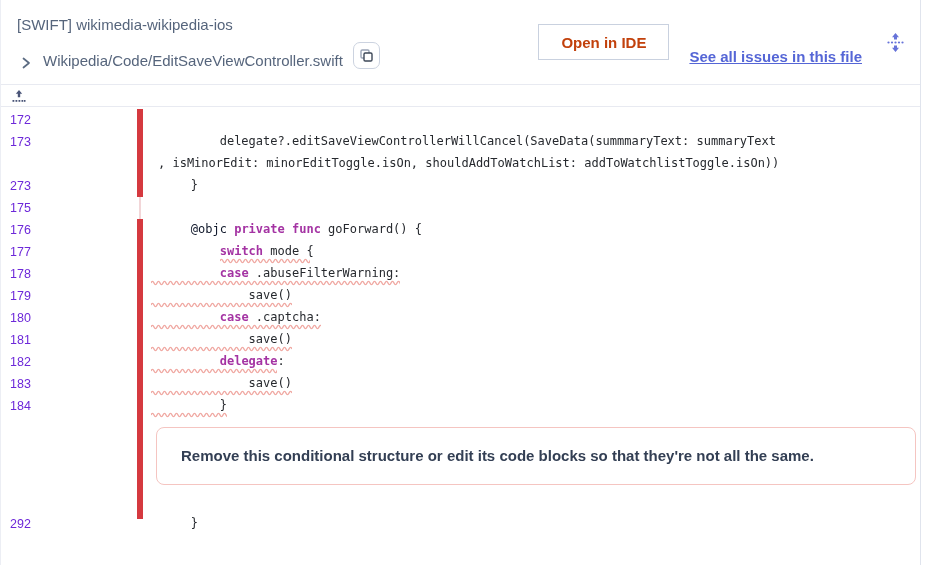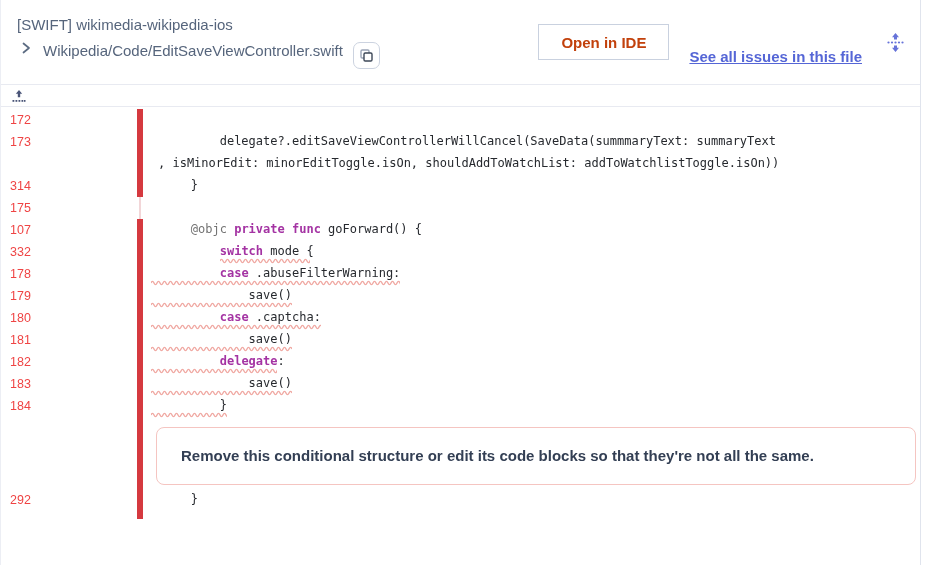--- a/index.html
+++ b/index.html
@@ -5,21 +5,21 @@
   * { box-sizing: border-box; margin: 0; padding: 0; }
   html, body { background: #fff; width: 930px; height: 565px; overflow: hidden;
     font-family: "Liberation Sans", sans-serif; }
   .panel { position: relative; width: 921px; height: 565px; background: #fff;
     border-left: 1px solid #eceef4; border-right: 1px solid #e0e4ed; }
   
   .header { height: 85px; display: flex; align-items: center; justify-content: space-between;
     border-bottom: 1px solid #e8eaf1; padding: 0 14px 0 16px; }
   .header-left { display: flex; flex-direction: column; gap: 9px; }
   .project-title { font-size: 15px; color: #56657c; }
-  .path-row { display: flex; align-items: flex-start; gap: 8px; }
+  .path-row { display: flex; align-items: flex-end; gap: 8px; }
   .chev { display: inline-flex; margin: 0 4px 0 4px; }
   .file-path { font-size: 15px; color: #56657c; }
   .copy-btn { width: 27px; height: 27px; border: 1px solid #ccd3e0; border-radius: 7px;
     background: #fff; display: inline-flex; align-items: center; justify-content: center;
     cursor: pointer; margin-left: 2px; }
   .header-right { display: flex; align-items: center; gap: 20px; }
   .ide-btn { height: 36px; padding: 0 22px; background: #fff; border: 1px solid #c9d1df;
     border-radius: 0; font-size: 15px; font-weight: 700; color: #c2410c; cursor: pointer;
     font-family: "Liberation Sans", sans-serif; }
   .issues-link { font-size: 15px; font-weight: 700; color: #5566d6; text-decoration: underline;
@@ -27,32 +27,32 @@
   .expand-all { display: inline-flex; align-items: center; justify-content: center;
     width: 22px; height: 22px; cursor: pointer; margin-left: 2px; }
   
   .expand-row { height: 22px; border-bottom: 1px solid #e8eaf1; display: flex;
     align-items: center; padding-left: 11px; }
   .expand-above { display: inline-flex; cursor: pointer; background: none; border: none; }
   
   .code-area { position: relative; padding-top: 2px; }
   .code-row { position: relative; height: 22px; }
   .ln { position: absolute; left: 9px; top: 0; width: 40px; line-height: 22px;
-    font-size: 12.5px; color: #ef4444; cursor: pointer; }
+    font-size: 12.5px; color: #6d28d9; cursor: pointer; }
   .code-text { position: absolute; left: 0; top: 0; right: 18px; padding-left: 132px;
     white-space: pre; font-family: "DejaVu Sans Mono", monospace; font-size: 12px;
     line-height: 21px; color: #26292e; }
   .code-text .kw { color: #a433a3; font-weight: bold; }
-  .code-text .attr { color: #737373; }
+  .code-text .attr { color: #0f172a; }
   .wrap-line .code-text { padding-left: 157px; }
   .squiggle { position: absolute; bottom: -1px; height: 7px; pointer-events: none; }
   .issue-bar { position: absolute; left: 136px; width: 6px; background: #d5393f; }
   .issue-connector { position: absolute; left: 138px; width: 2px; background: #f2d6d8; }
   
-  .issue-box { margin: 10px 0 4px 155px; width: 760px; background: #fff;
+  .issue-box { margin: 10px 0 28px 155px; width: 760px; background: #fff;
     border: 1px solid #f5c5c1; border-radius: 8px; padding: 13px 24px;
     font-size: 15px; font-weight: 700; line-height: 30px; color: #333f54; cursor: pointer; }
 </style>
 </head>
 <body>
 
 <div class="panel">
 
   <div class="header">
     <div class="header-left">
@@ -116,33 +116,33 @@
         <div class="code-text"></div>
       </div>
       <div class="code-row">
         <div class="ln">173</div>
         <div class="code-text"><span>            delegate?.editSaveViewControllerWillCancel(SaveData(summmaryText: summaryText</span></div>
       </div>
       <div class="code-row wrap-line">
         <div class="code-text"><span>, isMinorEdit: minorEditToggle.isOn, shouldAddToWatchList: addToWatchlistToggle.isOn))</span></div>
       </div>
       <div class="code-row">
-        <div class="ln">314</div>
+        <div class="ln">273</div>
         <div class="code-text"><span>        }</span></div>
       </div>
       <div class="code-row">
         <div class="ln">175</div>
         <div class="code-text"></div>
       </div>
       <div class="code-row">
-        <div class="ln">107</div>
+        <div class="ln">176</div>
         <div class="code-text"><span>        </span><span class="attr">@objc</span><span> </span><span class="kw">private</span><span> </span><span class="kw">func</span><span> goForward() {</span></div>
       </div>
       <div class="code-row">
-        <div class="ln">332</div>
+        <div class="ln">177</div>
         <div class="code-text"><span>            </span><span class="kw">switch</span><span> mode {</span></div>
         <svg width="90.30859375" height="7" class="squiggle" style="left: 218.696px;">
           <path d="M0 4 q1.5 -3.2 3 0 t3 0 t3 0 t3 0 t3 0 t3 0 t3 0 t3 0 t3 0 t3 0 t3 0 t3 0 t3 0 t3 0 t3 0 t3 0 t3 0 t3 0 t3 0 t3 0 t3 0 t3 0 t3 0 t3 0 t3 0 t3 0 t3 0 t3 0 t3 0 t3 0 t3 0" stroke="#f0a8a2" stroke-width="1.4" fill="none"></path>
         </svg>
       </div>
       <div class="code-row">
         <div class="ln">178</div>
         <div class="code-text"><span>            </span><span class="kw">case</span><span> .abuseFilterWarning:</span></div>
         <svg width="249.25171875" height="7" class="squiggle" style="left: 150.062px;">
           <path d="M0 4 q1.5 -3.2 3 0 t3 0 t3 0 t3 0 t3 0 t3 0 t3 0 t3 0 t3 0 t3 0 t3 0 t3 0 t3 0 t3 0 t3 0 t3 0 t3 0 t3 0 t3 0 t3 0 t3 0 t3 0 t3 0 t3 0 t3 0 t3 0 t3 0 t3 0 t3 0 t3 0 t3 0 t3 0 t3 0 t3 0 t3 0 t3 0 t3 0 t3 0 t3 0 t3 0 t3 0 t3 0 t3 0 t3 0 t3 0 t3 0 t3 0 t3 0 t3 0 t3 0 t3 0 t3 0 t3 0 t3 0 t3 0 t3 0 t3 0 t3 0 t3 0 t3 0 t3 0 t3 0 t3 0 t3 0 t3 0 t3 0 t3 0 t3 0 t3 0 t3 0 t3 0 t3 0 t3 0 t3 0 t3 0 t3 0 t3 0 t3 0 t3 0 t3 0 t3 0 t3 0 t3 0 t3 0" stroke="#f0a8a2" stroke-width="1.4" fill="none"></path>

